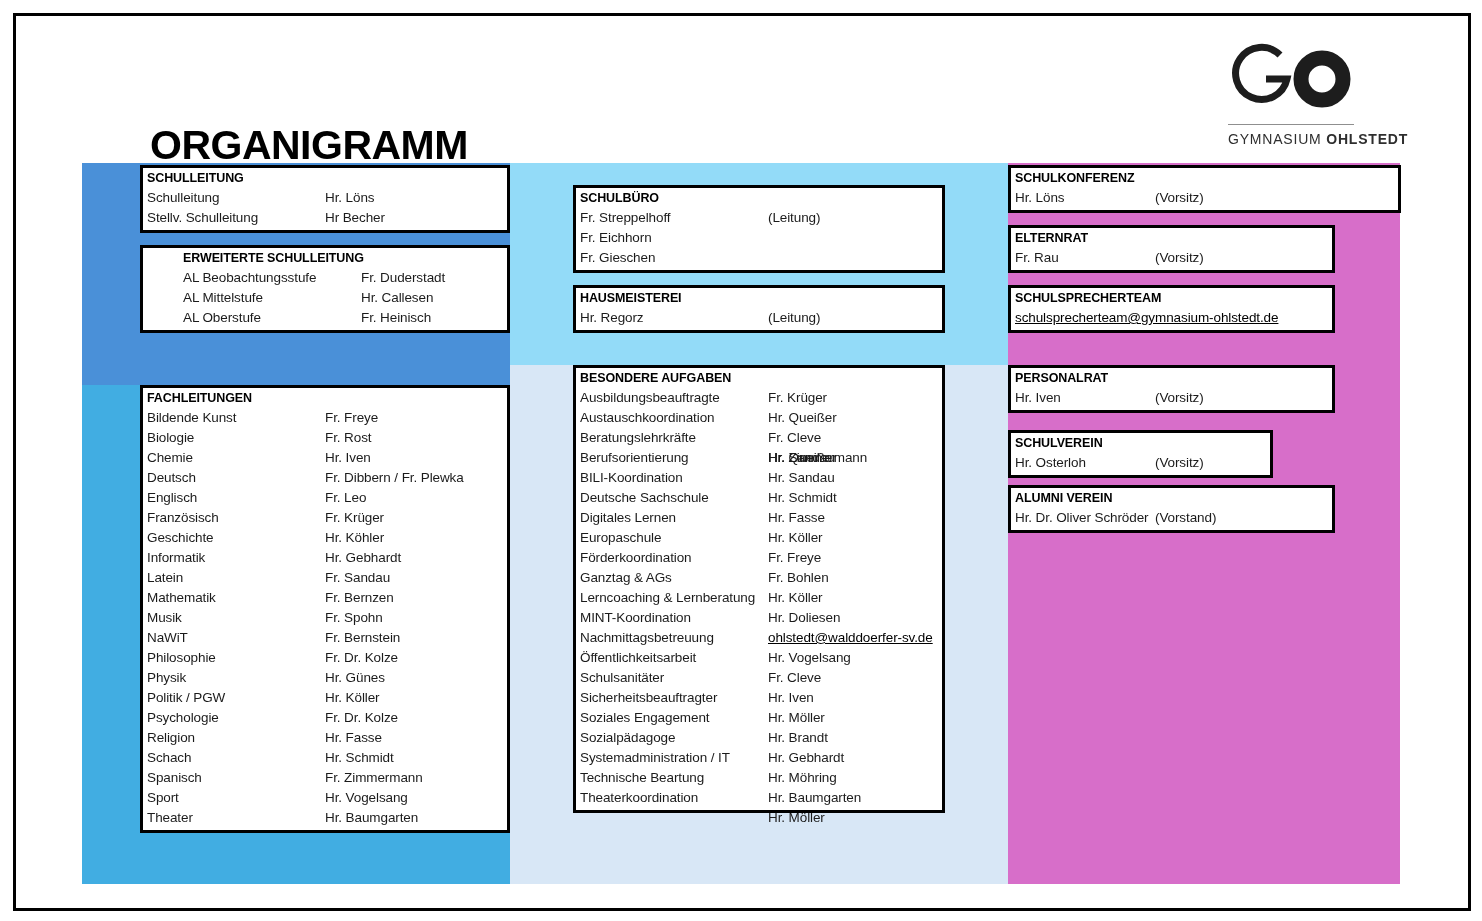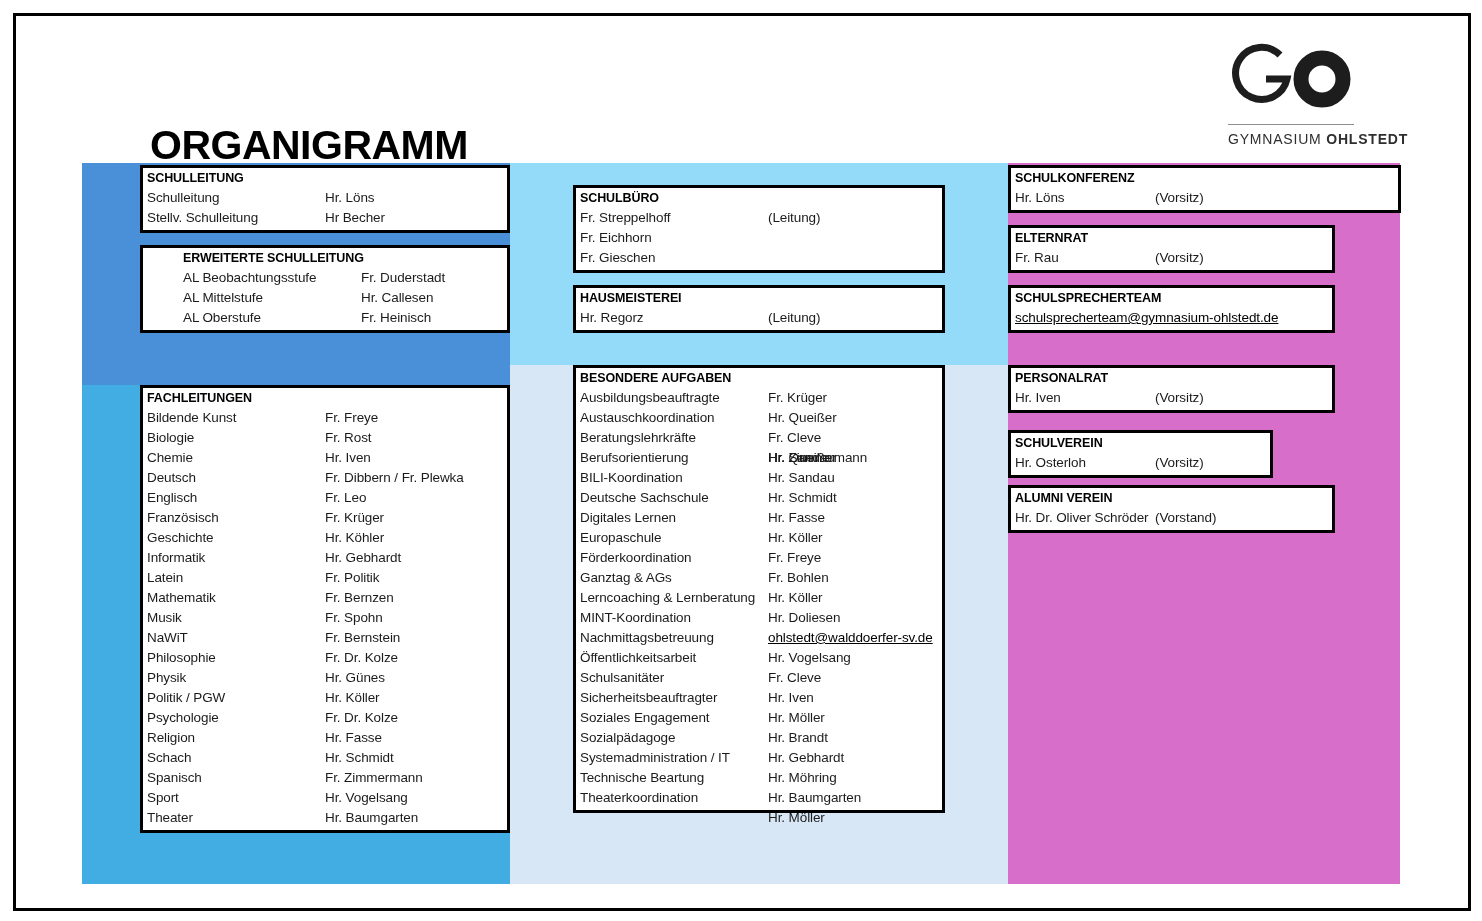--- a/index.html
+++ b/index.html
@@ -89,21 +89,21 @@
     <div class="box-title">FACHLEITUNGEN</div>
     <div class="rows">
         <div class="row"><span class="cl">Bildende Kunst</span><span class="cv">Fr. Freye</span></div>
         <div class="row"><span class="cl">Biologie</span><span class="cv">Fr. Rost</span></div>
         <div class="row"><span class="cl">Chemie</span><span class="cv">Hr. Iven</span></div>
         <div class="row"><span class="cl">Deutsch</span><span class="cv">Fr. Dibbern / Fr. Plewka</span></div>
         <div class="row"><span class="cl">Englisch</span><span class="cv">Fr. Leo</span></div>
         <div class="row"><span class="cl">Französisch</span><span class="cv">Fr. Krüger</span></div>
         <div class="row"><span class="cl">Geschichte</span><span class="cv">Hr. Köhler</span></div>
         <div class="row"><span class="cl">Informatik</span><span class="cv">Hr. Gebhardt</span></div>
-        <div class="row"><span class="cl">Latein</span><span class="cv">Fr. Politik</span></div>
+        <div class="row"><span class="cl">Latein</span><span class="cv">Fr. Sandau</span></div>
         <div class="row"><span class="cl">Mathematik</span><span class="cv">Fr. Bernzen</span></div>
         <div class="row"><span class="cl">Musik</span><span class="cv">Fr. Spohn</span></div>
         <div class="row"><span class="cl">NaWiT</span><span class="cv">Fr. Bernstein</span></div>
         <div class="row"><span class="cl">Philosophie</span><span class="cv">Fr. Dr. Kolze</span></div>
         <div class="row"><span class="cl">Physik</span><span class="cv">Hr. Günes</span></div>
         <div class="row"><span class="cl">Politik / PGW</span><span class="cv">Hr. Köller</span></div>
         <div class="row"><span class="cl">Psychologie</span><span class="cv">Fr. Dr. Kolze</span></div>
         <div class="row"><span class="cl">Religion</span><span class="cv">Hr. Fasse</span></div>
         <div class="row"><span class="cl">Schach</span><span class="cv">Hr. Schmidt</span></div>
         <div class="row"><span class="cl">Spanisch</span><span class="cv">Fr. Zimmermann</span></div>

